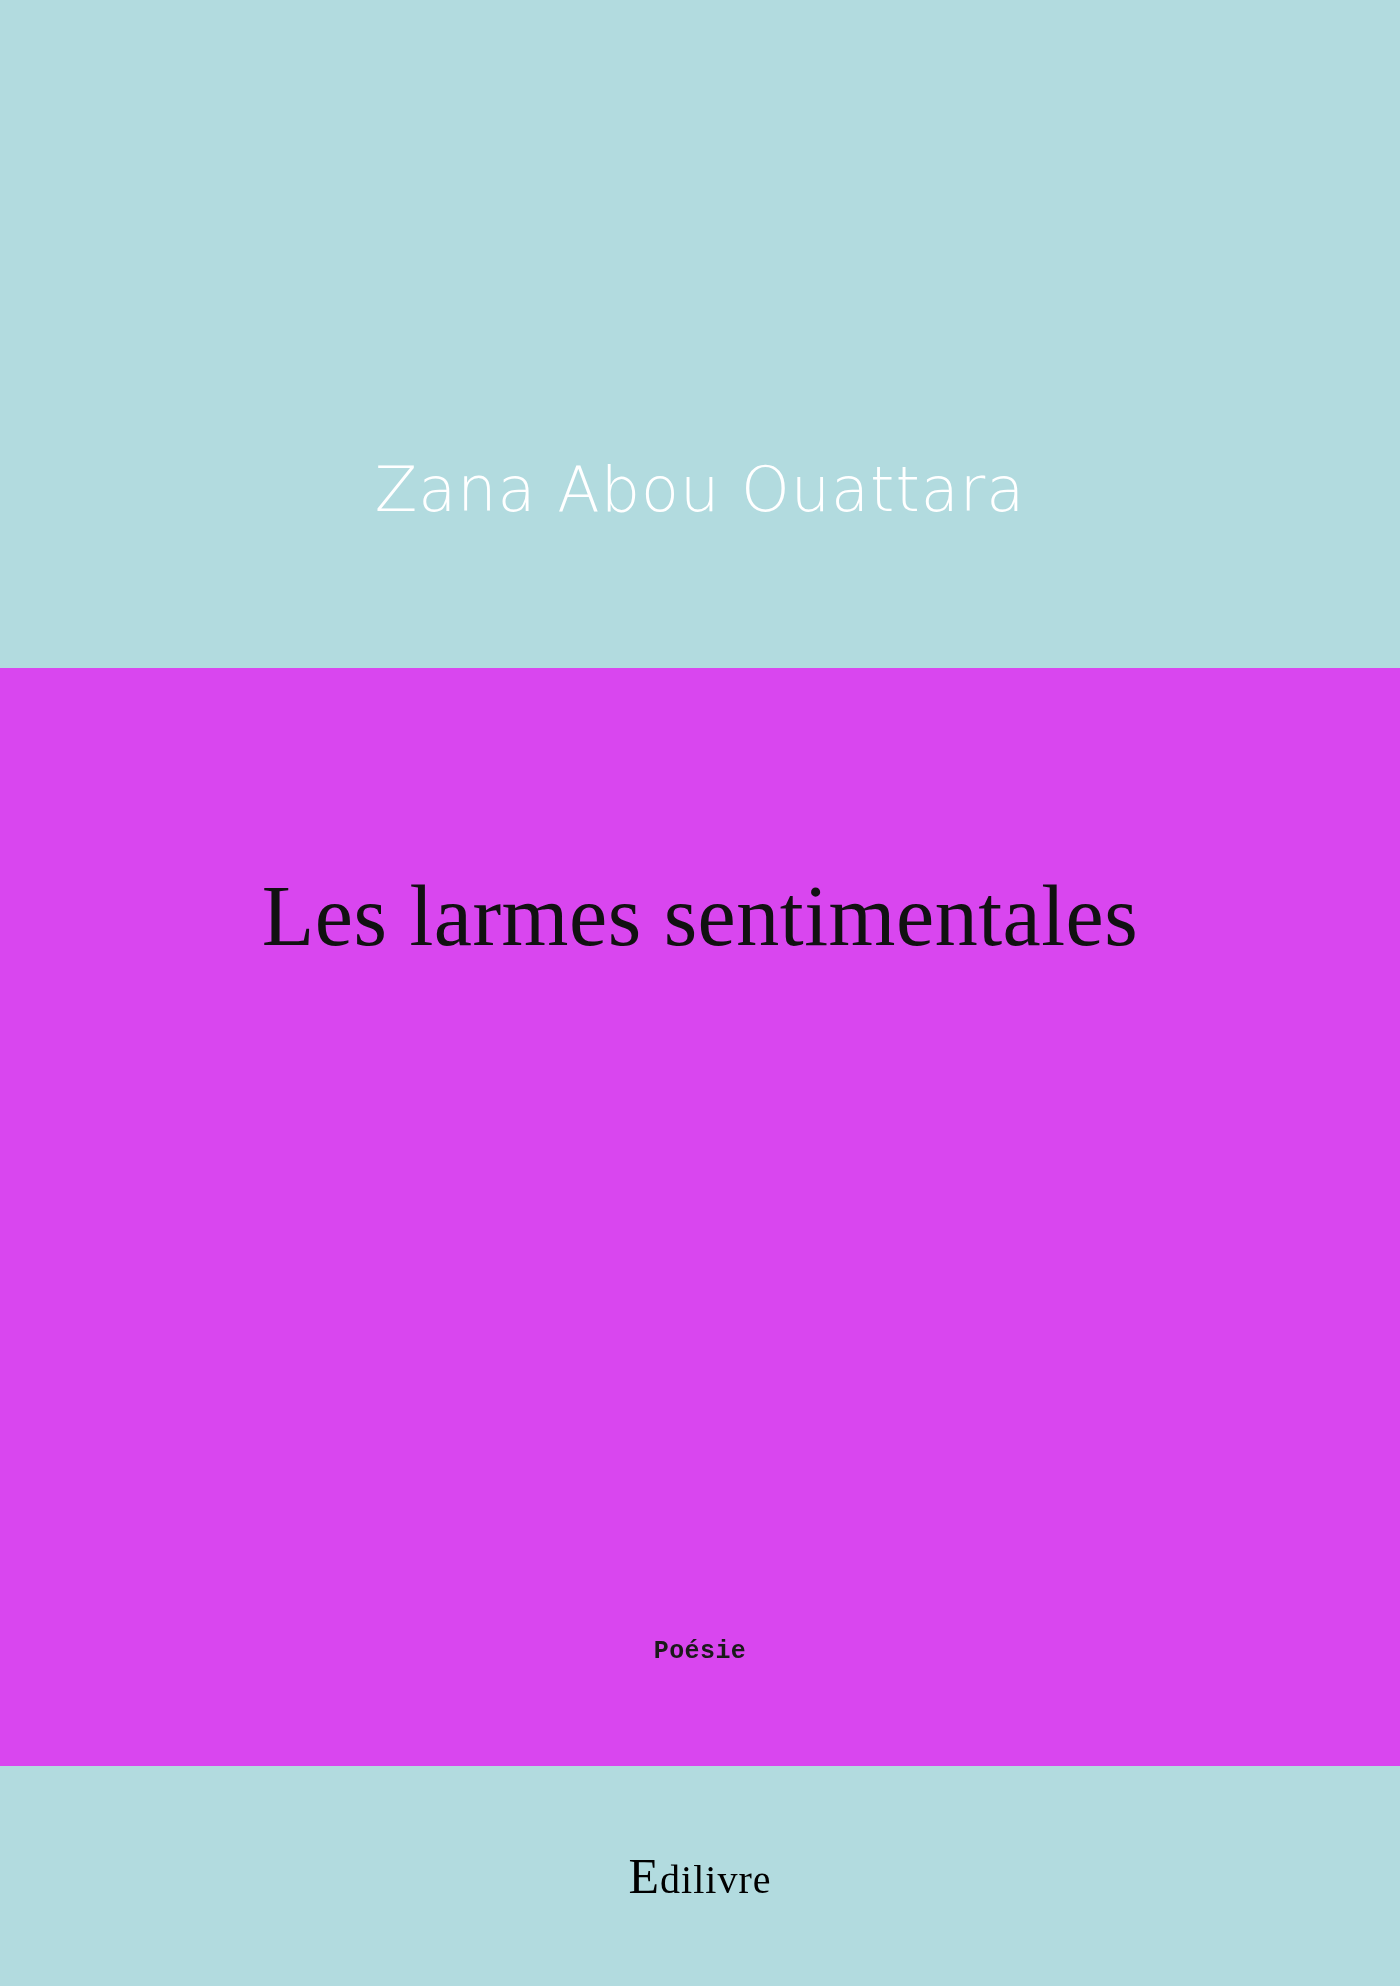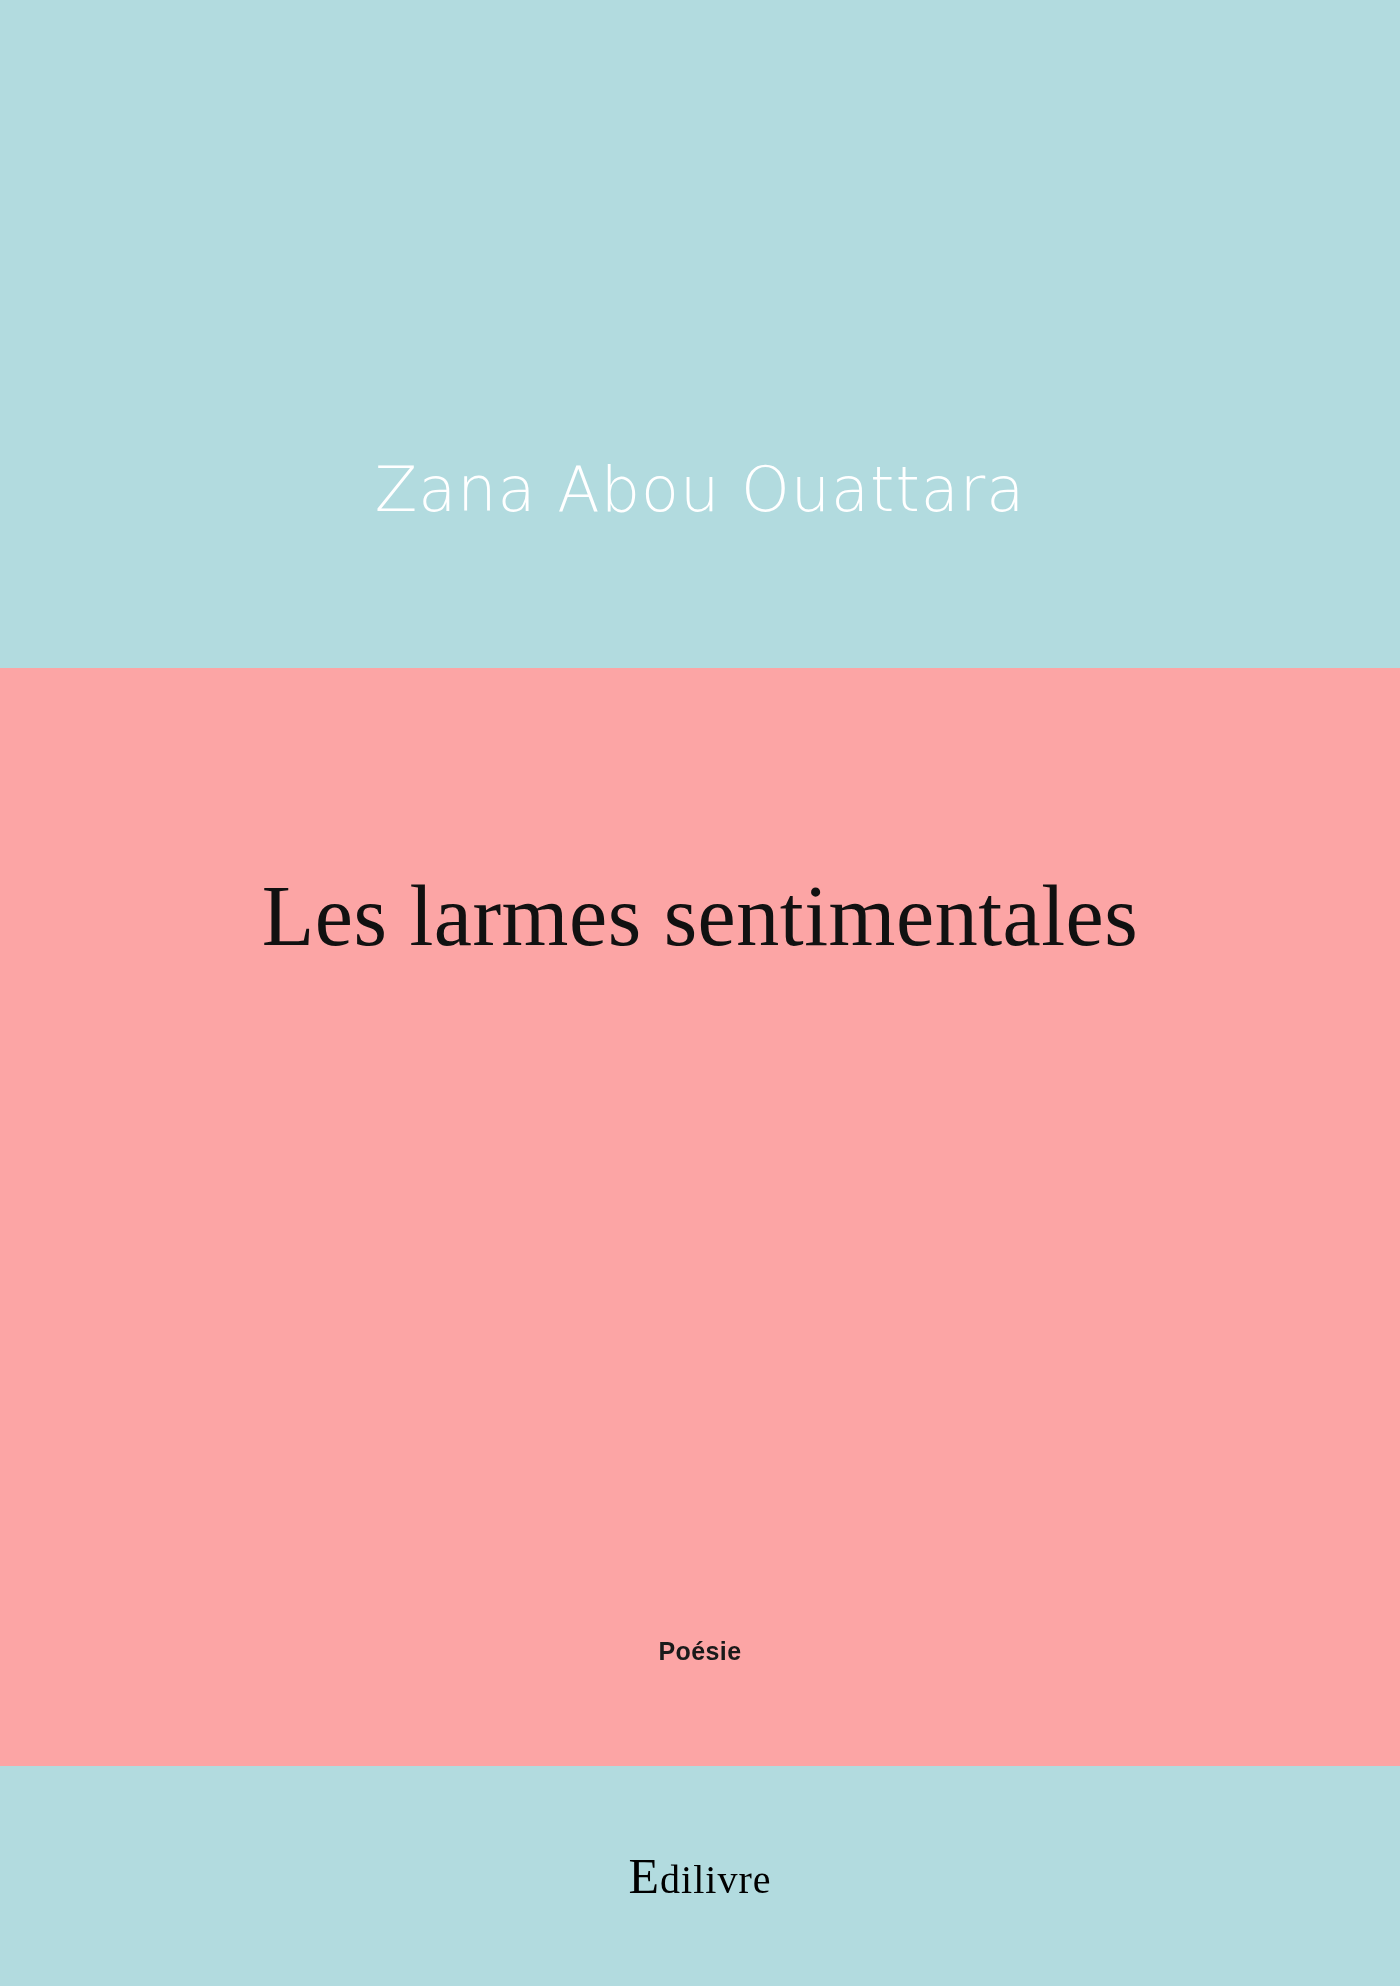--- a/index.html
+++ b/index.html
@@ -41,21 +41,21 @@
     font-weight: 300;
     font-size: 62px;
     letter-spacing: 1px;
     line-height: 1.1;
     transform: translateY(-50%);
   }
   
   .middle {
     position: relative;
     flex: 1 1 auto;
-    background: #fca5a5;
+    background: #d946ef;
   }
   .title {
     position: absolute;
     left: 60px;
     right: 60px;
     top: 200px;
     text-align: center;
     color: #111111;
     font-family: "Liberation Serif", serif;
     font-weight: 400;
@@ -63,21 +63,21 @@
     line-height: 1.12;
     letter-spacing: 0.5px;
   }
   .genre {
     position: absolute;
     left: 0;
     right: 0;
     bottom: 100px;
     text-align: center;
     color: #1a1a1a;
-    font-family: Liberation Sans, sans-serif;
+    font-family: Liberation Mono, monospace;
     font-weight: 700;
     font-size: 25px;
     letter-spacing: 0.4px;
   }
   
   .bottom-band {
     position: relative;
     width: 100%;
     height: 220px;
     background: #b2dbdf;

